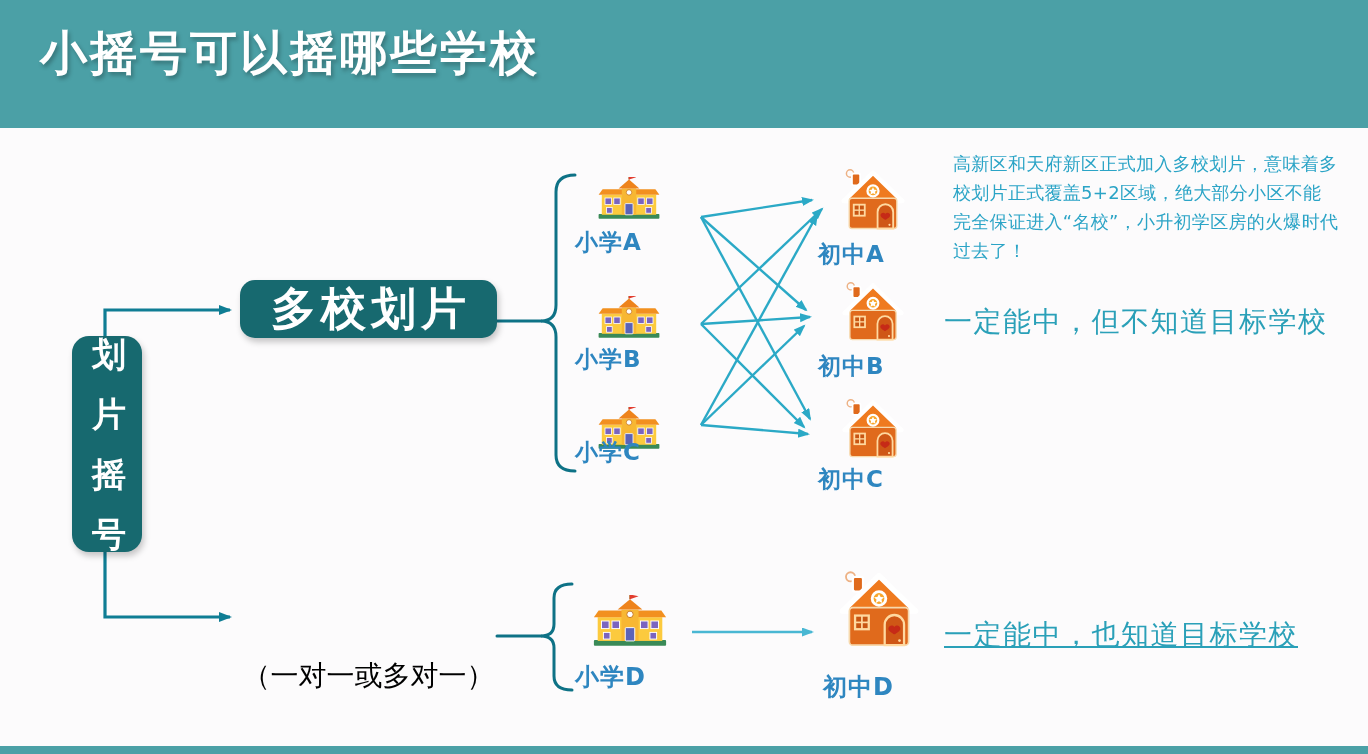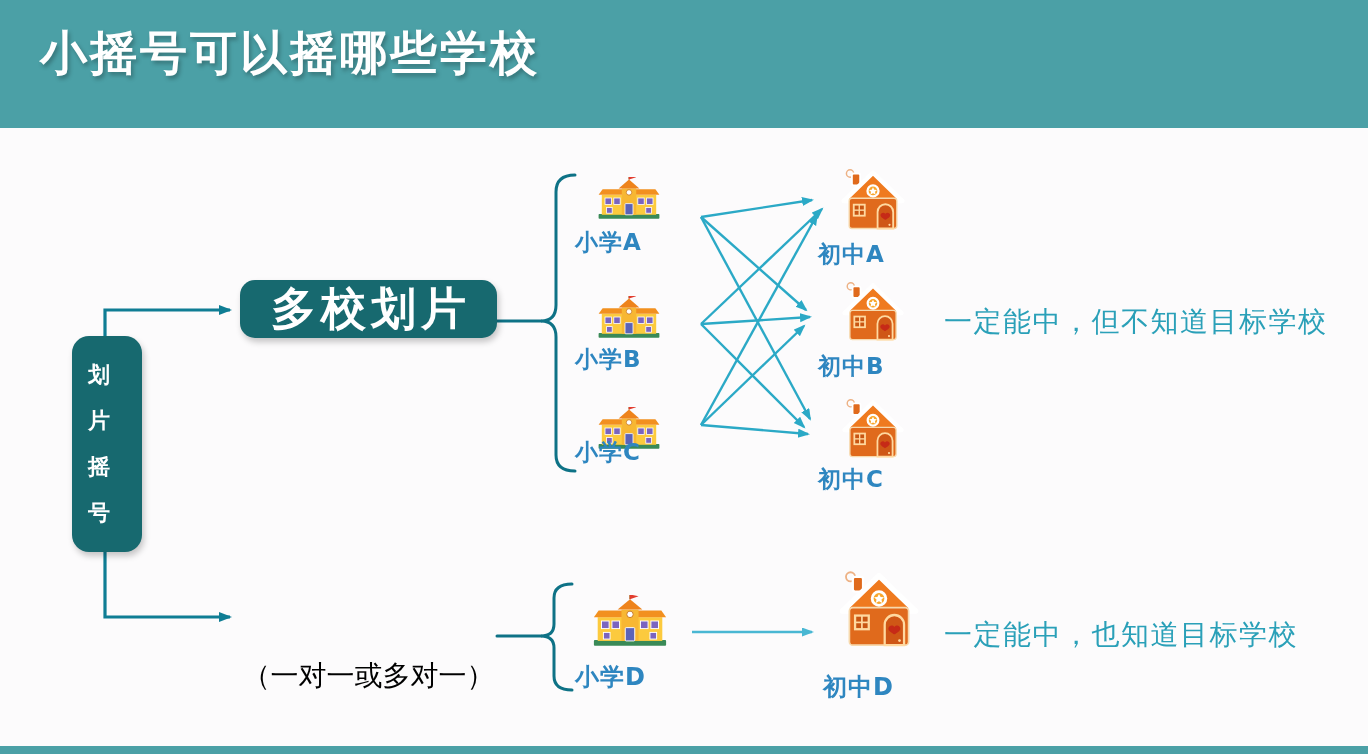--- a/index.html
+++ b/index.html
@@ -27,22 +27,22 @@
   .wires{position:absolute;left:0;top:0;width:1368px;height:754px;}
   
   .node{
     position:absolute;background:var(--node-bg,#17696F);color:#fff;
     display:flex;align-items:center;justify-content:center;
     border-radius:15px;font-weight:bold;
     box-shadow:2px 4px 6px rgba(0,0,0,.22);
   }
   .node-root{left:72px;top:336px;width:70px;height:216px;border-radius:17px;}
   .node-root span{
-    display:block;width:38px;font-size:22px;line-height:46px;
-    word-break:break-all;text-align:left;
+    display:block;width:38px;font-size:34px;line-height:60px;
+    word-break:break-all;text-align:right;
   }
   .node-branch{width:257px;height:58px;font-size:45px;letter-spacing:5px;text-indent:5px;}
   .node-multi{left:240px;top:280px;}
   .node-single{left:240px;top:586px;}
   .branch-note{
     position:absolute;left:236px;top:657px;width:265px;text-align:center;
     font-size:28px;color:#000000;font-weight:500;
   }
   
   .icon{position:absolute;}
@@ -55,21 +55,21 @@
   .policy-note{
     position:absolute;left:953px;top:149px;width:386px;
     font-size:18px;line-height:29px;letter-spacing:.3px;font-weight:500;
     color:var(--annotation-text,#2BA4C6);
   }
   .result-text{
     position:absolute;font-size:28px;letter-spacing:1.5px;font-weight:500;
     color:var(--result-text,#2AA0B8);white-space:nowrap;
   }
   .result-multi{left:944px;top:303px;}
-  .result-single{left:944px;top:616px;}
+  .result-single{left:944px;top:616px;text-decoration:underline;}
 </style>
 </head>
 <body>
 
 <div class="stage">
 
   <svg width="0" height="0" style="position:absolute" aria-hidden="true">
     <defs>
       <symbol id="sym-school" viewBox="0 0 80 52">
         <rect x="2" y="46" width="76" height="6" rx="1" fill="#3a8a57"></rect>
@@ -192,17 +192,18 @@
     </svg>
   <svg class="icon" style="left:838px;top:570px;width:82px;height:82px">
       <use href="#sym-house"></use>
     </svg>
 
   <div class="school-label" style="left:818px;top:239px">初中A</div>
   <div class="school-label" style="left:818px;top:351px">初中B</div>
   <div class="school-label" style="left:818px;top:464px">初中C</div>
   <div class="school-label" style="left:823px;top:671px;font-size:24px">初中D</div>
 
+  <div class="policy-note">高新区和天府新区正式加入多校划片，意味着多校划片正式覆盖5+2区域，绝大部分小区不能完全保证进入“名校”，小升初学区房的火爆时代过去了！</div>
   <div class="result-text result-multi">一定能中，但不知道目标学校</div>
   <div class="result-text result-single">一定能中，也知道目标学校</div>
 
   <div class="bottom-bar"></div>
 </div>
 
 </body></html>

